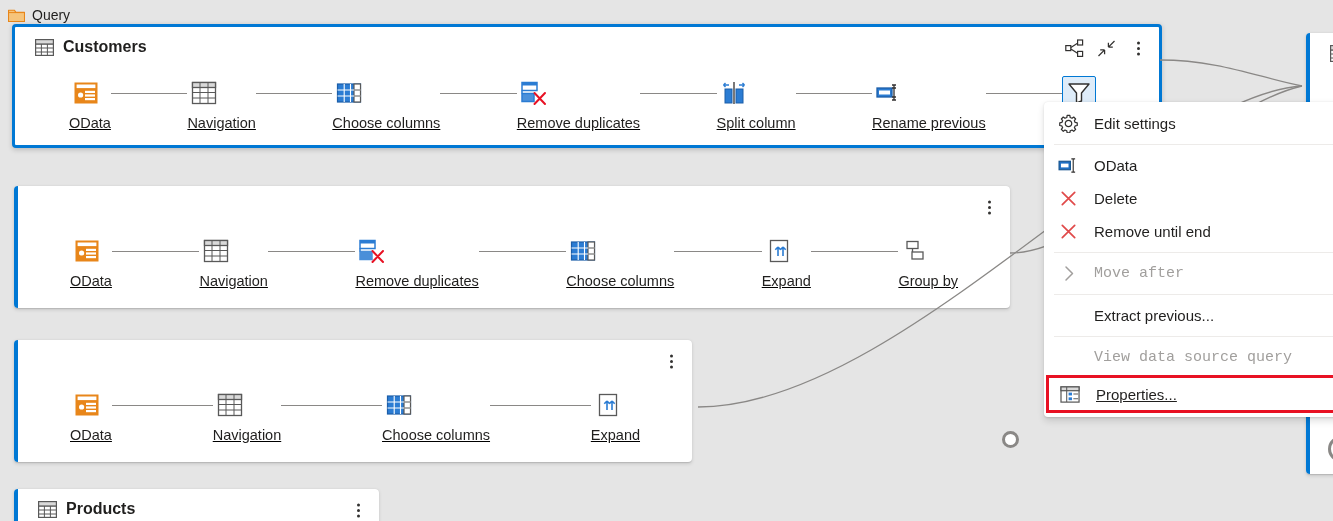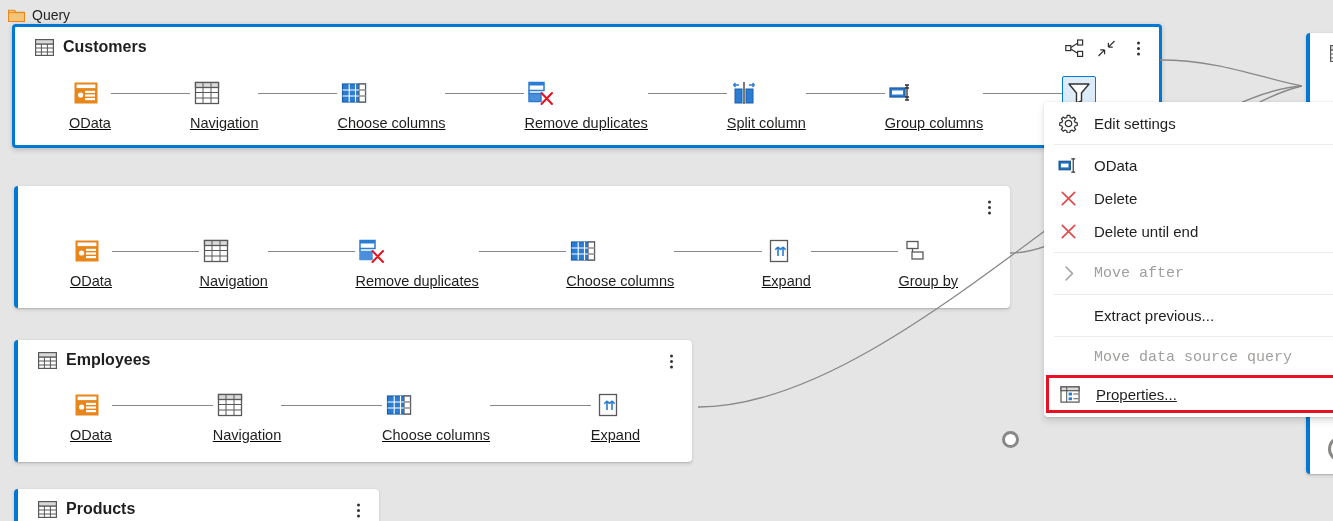--- a/index.html
+++ b/index.html
@@ -294,21 +294,21 @@
       <div class="step">
         <div class="step-icon-box">
           <svg width="28" height="22" viewBox="0 0 28 22">
             <rect x="2" y="6" width="15" height="9" fill="#2b7cd3" stroke="#1c5ea8" stroke-width="1.3"></rect>
             <rect x="4" y="8.5" width="11" height="4" fill="#fff"></rect>
             <path d="M17 6 H21 M17 15 H21" stroke="#323130" stroke-width="1.3"></path>
             <path d="M19 3 V18" stroke="#323130" stroke-width="1.3"></path>
             <path d="M17 3 H21 M17 18 H21" stroke="#323130" stroke-width="1.3"></path>
           </svg>
         </div>
-        <span class="step-label">Group columns</span>
+        <span class="step-label">Rename previous</span>
       </div>
       <div class="connector"></div>
 
       <div class="step selected">
         <div class="step-icon-box">
           <svg width="26" height="26" viewBox="0 0 26 26">
             <path d="M3 4 H23 L15.5 13 V21 L10.5 23 V13 Z" fill="#fff" stroke="#323130" stroke-width="1.4" stroke-linejoin="round"></path>
           </svg>
         </div>
         <span class="step-label">Filter rows</span>
@@ -399,28 +399,20 @@
           </svg>
         </div>
         <span class="step-label">Group by</span>
       </div>
     </div>
     <div class="port" style="left:988px; top:245px;"></div>
   </div>
 
   <div class="card" style="left:14px; top:340px; width:678px; height:122px;">
     <div class="accent"></div>
-    <div class="card-head">
-      <svg class="table-ico" viewBox="0 0 19 17">
-        <rect x="0.6" y="0.6" width="17.8" height="15.8" fill="#fff" stroke="#595959" stroke-width="1.2"></rect>
-        <path d="M0.6 5 H18.4 M0.6 9 H18.4 M0.6 13 H18.4 M6.4 0.6 V16.4 M12.4 0.6 V16.4" stroke="#595959" stroke-width="1"></path>
-        <rect x="0.6" y="0.6" width="17.8" height="4.4" fill="#d9d9d9" stroke="#595959" stroke-width="1.2"></rect>
-      </svg>
-      <span class="card-title">Employees</span>
-    </div>
     <div class="card-actions">
       <button class="act-btn">
         <svg width="19" height="19" viewBox="0 0 19 19">
           <circle cx="9.5" cy="4" r="1.5" fill="#323130"></circle>
           <circle cx="9.5" cy="9.5" r="1.5" fill="#323130"></circle>
           <circle cx="9.5" cy="15" r="1.5" fill="#323130"></circle>
         </svg>
       </button>
     </div>
 
@@ -529,21 +521,21 @@
       </span>
       <span class="ctx-label">Delete</span>
     </div>
 
     <div class="ctx-item">
       <span class="ctx-ico">
         <svg width="19" height="19" viewBox="0 0 19 19">
           <path d="M3.3 3.3 L15.7 15.7 M15.7 3.3 L3.3 15.7" stroke="#e04a4a" stroke-width="1.7" stroke-linecap="round"></path>
         </svg>
       </span>
-      <span class="ctx-label">Delete until end</span>
+      <span class="ctx-label">Remove until end</span>
     </div>
     <div class="ctx-sep"></div>
 
 
     <div class="ctx-item disabled">
       <span class="ctx-ico">
         <svg width="17" height="17" viewBox="0 0 17 17">
           <path d="M6 2 L12.5 8.5 L6 15" fill="none" stroke="#a19f9d" stroke-width="1.5" stroke-linecap="round" stroke-linejoin="round"></path>
         </svg>
       </span>
@@ -552,21 +544,21 @@
     <div class="ctx-sep"></div>
 
     <div class="ctx-item">
       <span class="ctx-ico"></span>
       <span class="ctx-label">Extract previous...</span>
     </div>
     <div class="ctx-sep"></div>
 
     <div class="ctx-item disabled">
       <span class="ctx-ico"></span>
-      <span class="ctx-label">Move data source query</span>
+      <span class="ctx-label">View data source query</span>
     </div>
 
 
     <div class="ctx-item highlighted">
       <span class="ctx-ico">
         <svg width="21" height="19" viewBox="0 0 22 20">
           <rect x="1" y="2" width="19" height="16" fill="#fff" stroke="#595959" stroke-width="1.3"></rect>
           <rect x="1" y="2" width="19" height="4" fill="#d9d9d9" stroke="#595959" stroke-width="1.3"></rect>
           <path d="M7 2 V18" stroke="#595959" stroke-width="1.1"></path>
           <rect x="9" y="8" width="3.6" height="3" fill="#2b7cd3"></rect>

